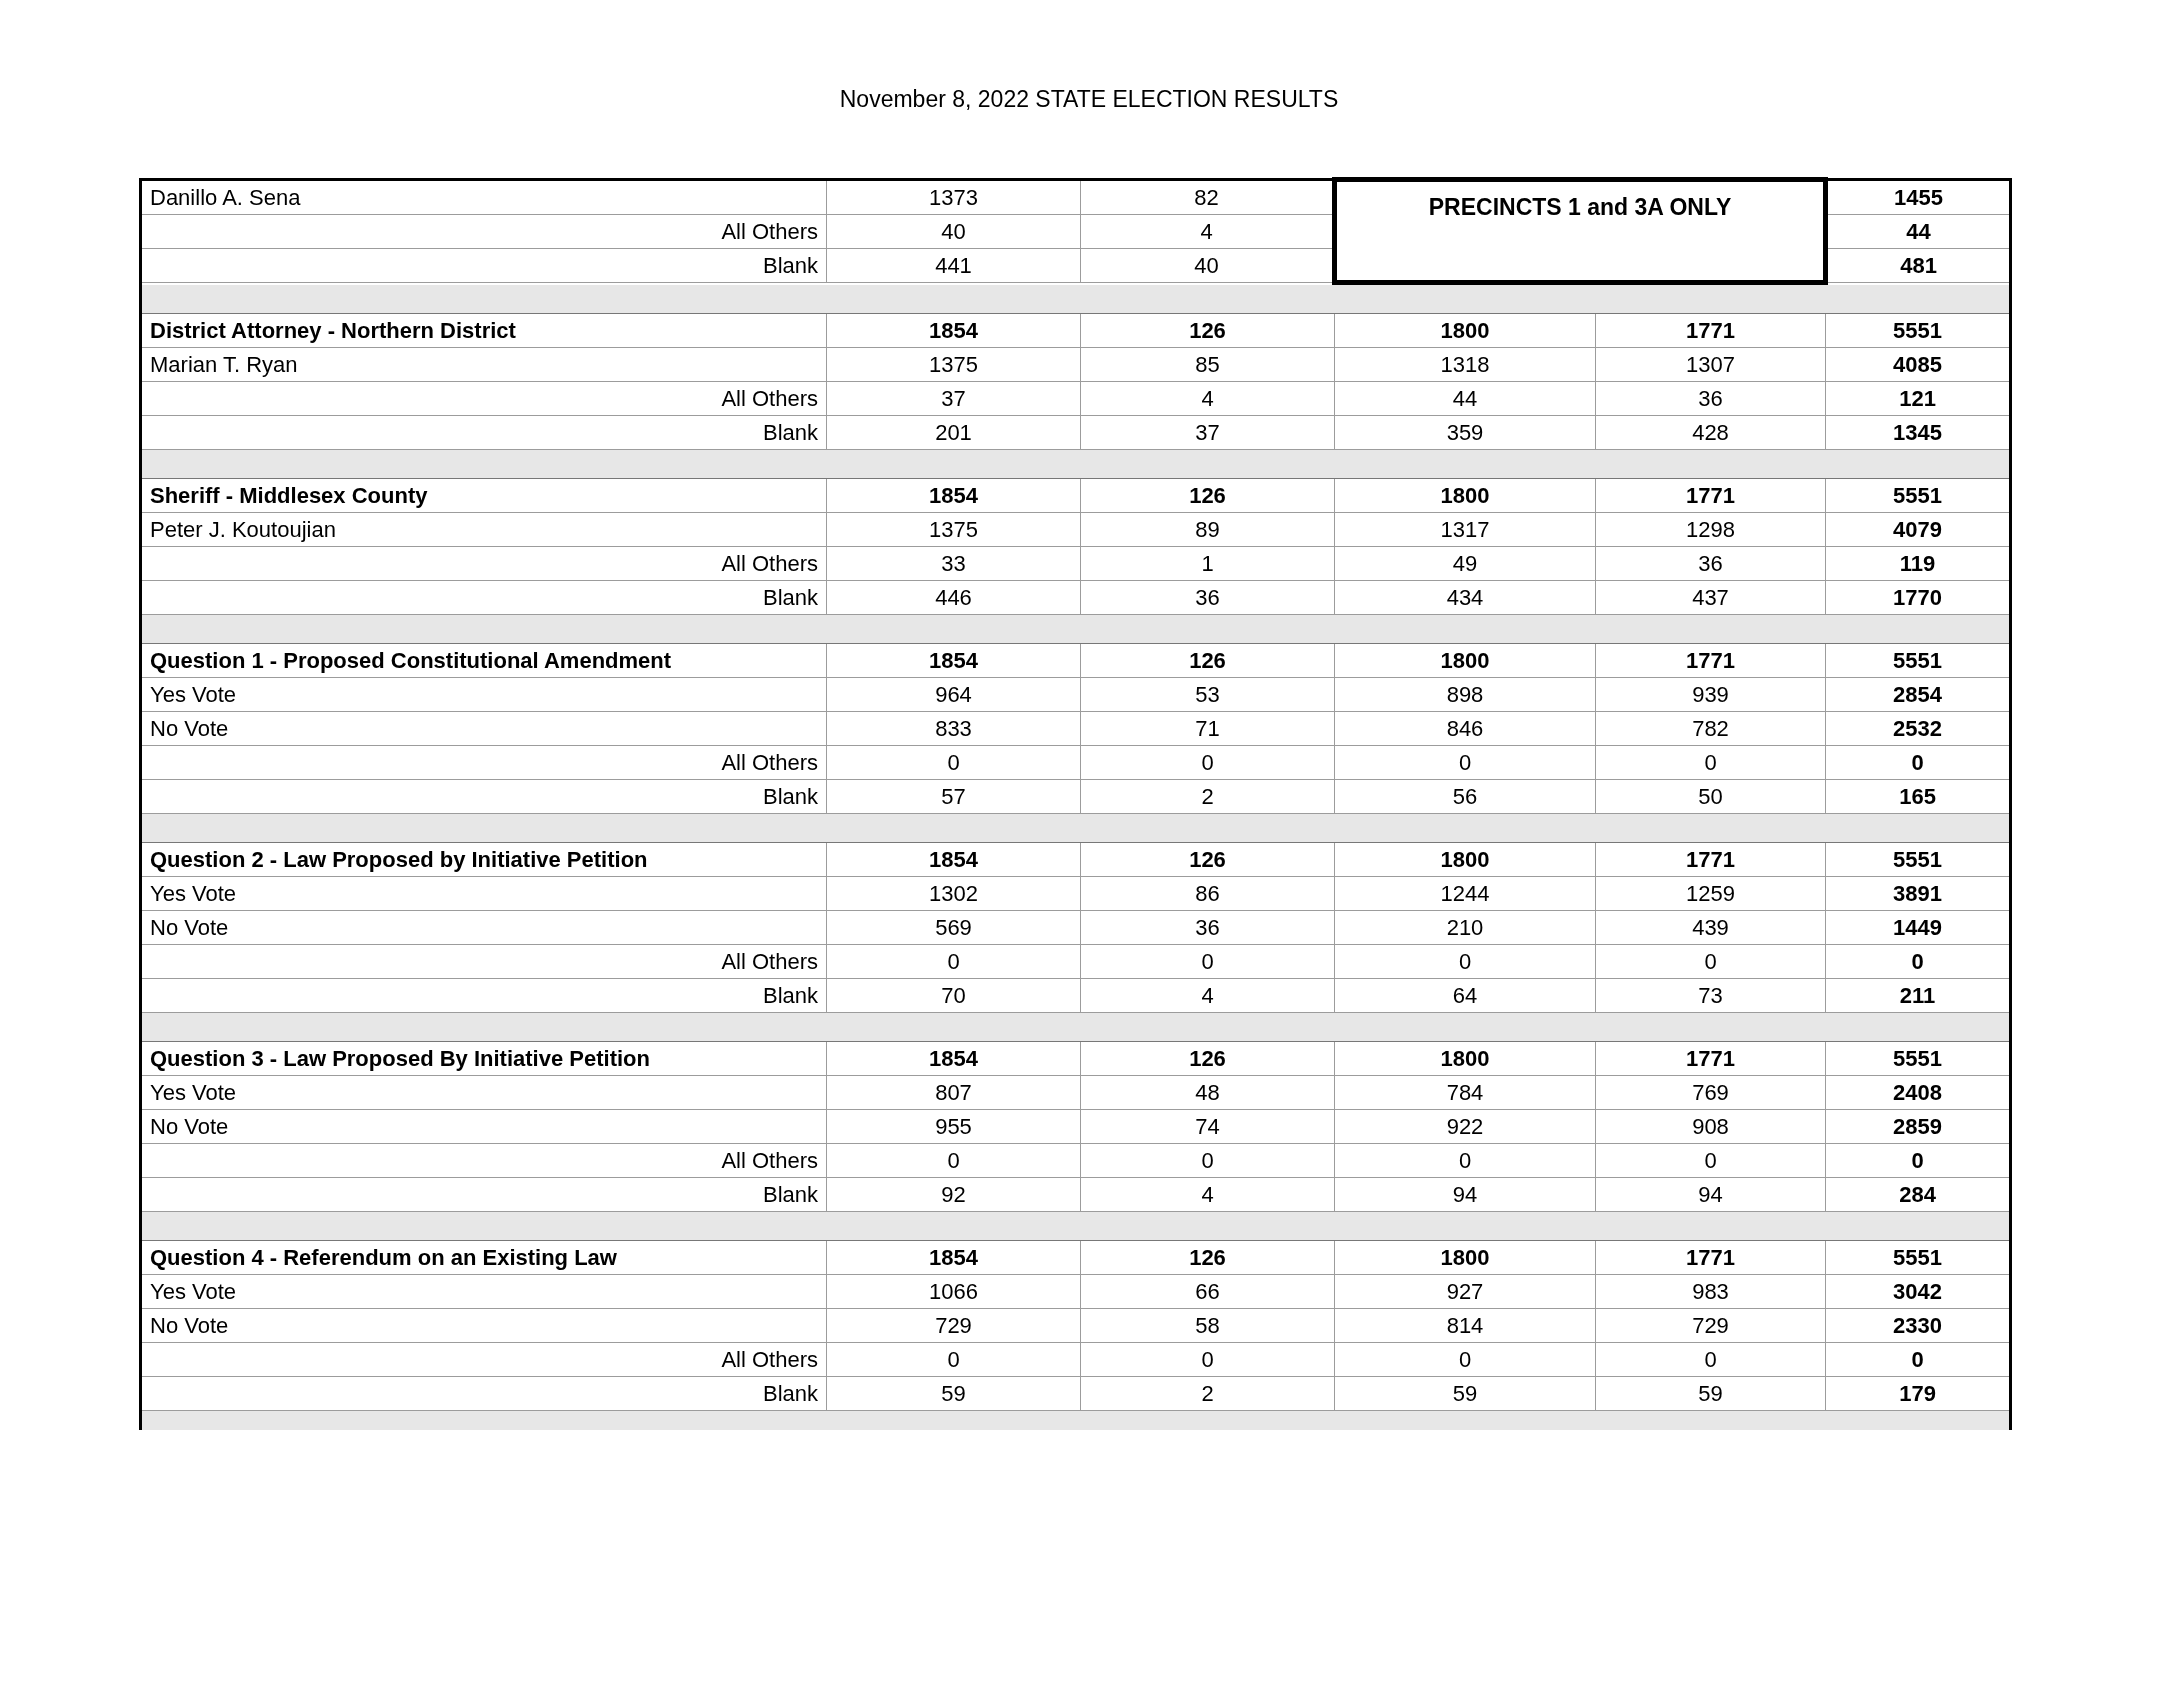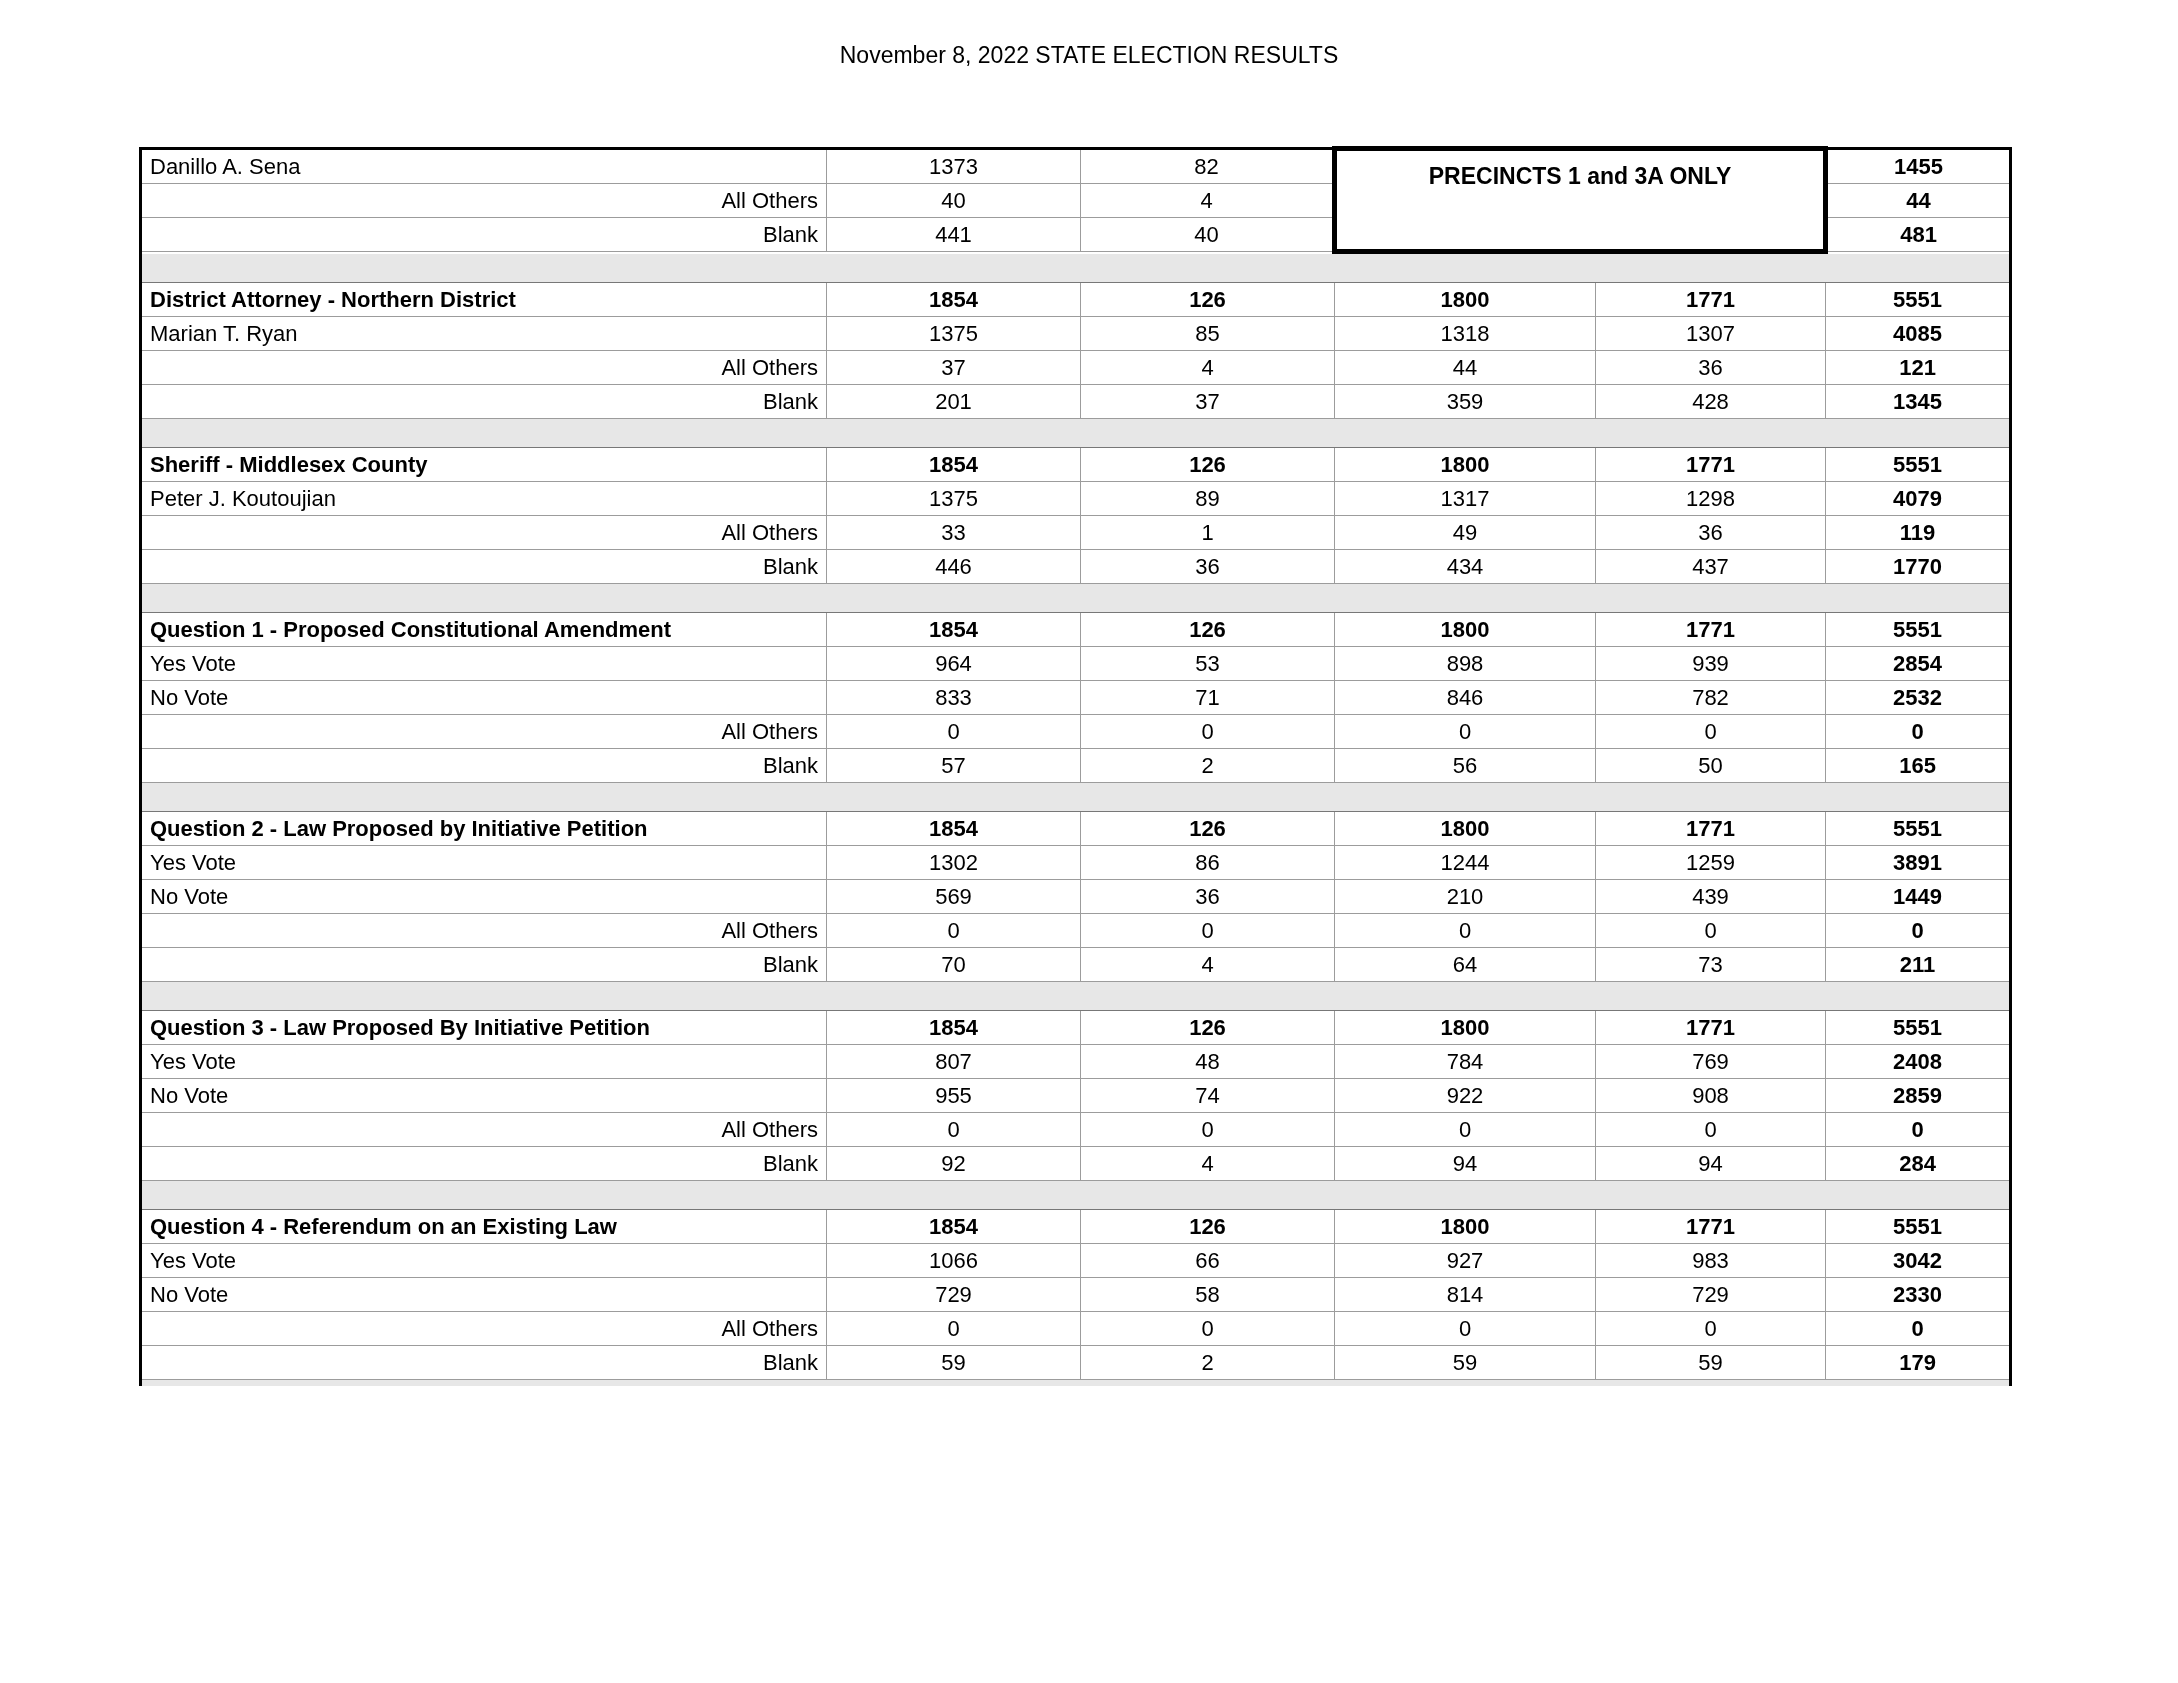--- a/index.html
+++ b/index.html
@@ -1,23 +1,23 @@
 <!DOCTYPE html>
 <html><head>
 <meta charset="utf-8">
 <style>
   html,body{margin:0;padding:0;background:#fff;}
   .sheet{
     position:relative;width:2178px;height:1386px;background:#ffffff;
-    font-family:"Liberation Sans",sans-serif;color:#000;
+    font-family:"Liberation Sans",sans-serif;color:#000;margin-top:44px;
   }
   .doc-title{position:absolute;top:40px;left:0;width:100%;text-align:center;
     font-size:23px;line-height:31px;}
   table.results{
-    position:absolute;left:139px;top:146px;width:1871px;
+    position:absolute;left:139px;top:133px;width:1871px;
     border-collapse:collapse;table-layout:fixed;
     border:3px solid #000;font-size:22px;padding-left:24px;
   }
   td{
     border:1px solid #9c9c9c;height:33px;line-height:33px;
     padding:0 8px;overflow:hidden;white-space:nowrap;vertical-align:middle;
   }
   td.num{text-align:center;padding:0;}
   td.lbl-left{text-align:left;}
   td.lbl-right{text-align:right;}

